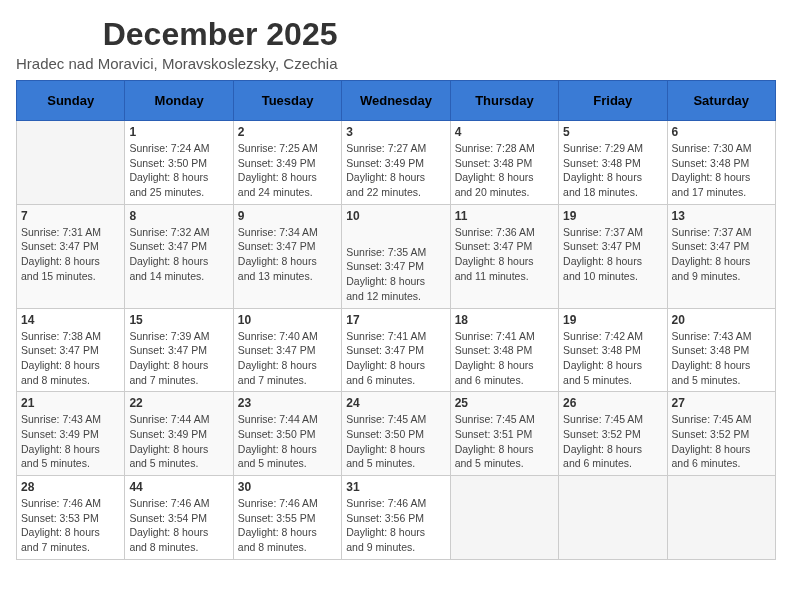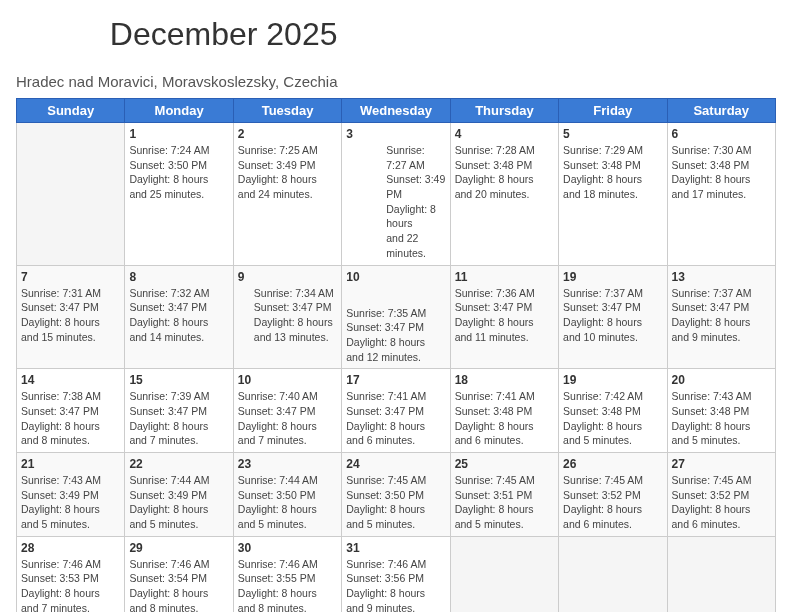--- a/index.html
+++ b/index.html
@@ -34,38 +34,38 @@
     .logo-icon {
       width: 24px;
       height: 20px;
       margin-left: 2px;
     }
     .title-block {
       text-align: right;
     }
     .main-title {
       font-size: 32px;
-      font-weight: normal;
+      font-weight: bold;
       color: #333;
     }
     .subtitle {
       font-size: 15px;
       color: #555;
-      margin-top: 20px;
+      margin-top: 2px;
     }
     .calendar {
       width: 100%;
       border-collapse: collapse;
       margin-top: 8px;
       font-size: 11px;
     }
     .calendar thead th {
       background-color: #3a7bd5;
-      color: #ffffff;
-      padding: 4px 4px;
+      color: #000000;
+      padding: 12px 4px;
       text-align: center;
       font-size: 13px;
       font-weight: bold;
       border: 1px solid #2a5fb5;
     }
     .calendar tbody td {
       border: 1px solid #ccc;
       vertical-align: top;
       padding: 4px;
       width: calc(100% / 7);
@@ -127,21 +127,21 @@
         </td>
         <td>
           <span class="day-num">2</span>
           <div class="day-info" style="white-space: pre-line;">Sunrise: 7:25 AM
 Sunset: 3:49 PM
 Daylight: 8 hours
 and 24 minutes.</div>
         </td>
         <td>
           <span class="day-num">3</span>
-          <div class="day-info" style="white-space: pre-line; margin-left: 40px;">Sunrise: 7:27 AM
+          <div class="day-info" style="white-space: pre-line;">Sunrise: 7:27 AM
 Sunset: 3:49 PM
 Daylight: 8 hours
 and 22 minutes.</div>
         </td>
         <td>
           <span class="day-num">4</span>
           <div class="day-info" style="white-space: pre-line;">Sunrise: 7:28 AM
 Sunset: 3:48 PM
 Daylight: 8 hours
 and 20 minutes.</div>
@@ -171,21 +171,21 @@
         </td>
         <td>
           <span class="day-num">8</span>
           <div class="day-info" style="white-space: pre-line;">Sunrise: 7:32 AM
 Sunset: 3:47 PM
 Daylight: 8 hours
 and 14 minutes.</div>
         </td>
         <td>
           <span class="day-num">9</span>
-          <div class="day-info" style="white-space: pre-line; margin-left: 16px;">Sunrise: 7:34 AM
+          <div class="day-info" style="white-space: pre-line;">Sunrise: 7:34 AM
 Sunset: 3:47 PM
 Daylight: 8 hours
 and 13 minutes.</div>
         </td>
         <td>
           <span class="day-num">10</span>
           <div class="day-info" style="white-space: pre-line; margin-top: 22px;">Sunrise: 7:35 AM
 Sunset: 3:47 PM
 Daylight: 8 hours
 and 12 minutes.</div>
@@ -316,21 +316,21 @@
       </tr>
       <tr>
         <td>
           <span class="day-num">28</span>
           <div class="day-info" style="white-space: pre-line;">Sunrise: 7:46 AM
 Sunset: 3:53 PM
 Daylight: 8 hours
 and 7 minutes.</div>
         </td>
         <td>
-          <span class="day-num">29</span>
+          <span class="day-num">44</span>
           <div class="day-info" style="white-space: pre-line;">Sunrise: 7:46 AM
 Sunset: 3:54 PM
 Daylight: 8 hours
 and 8 minutes.</div>
         </td>
         <td>
           <span class="day-num">30</span>
           <div class="day-info" style="white-space: pre-line;">Sunrise: 7:46 AM
 Sunset: 3:55 PM
 Daylight: 8 hours

